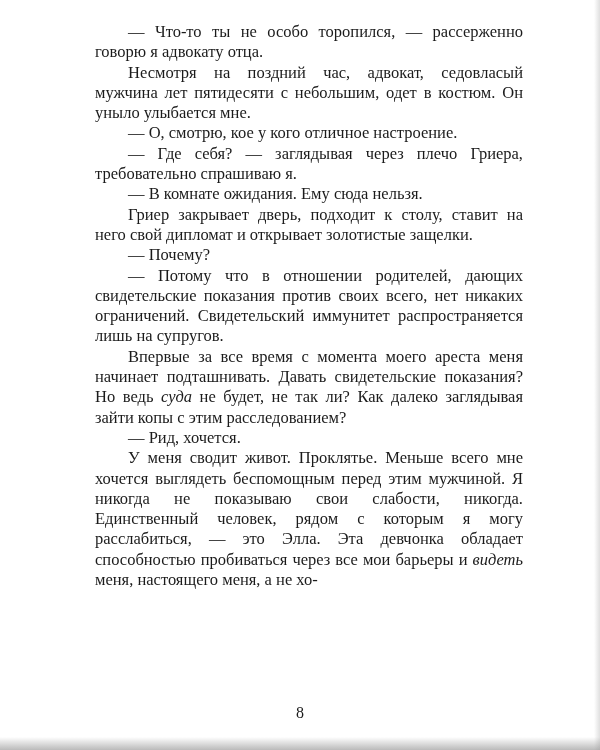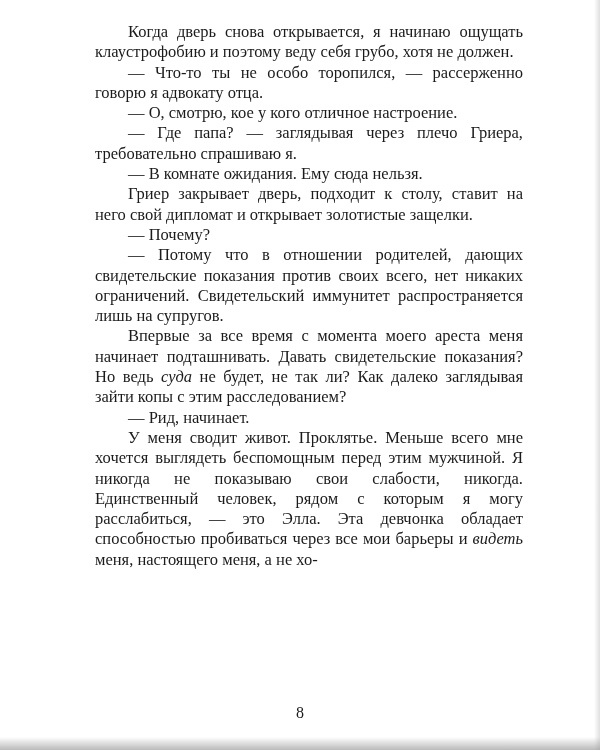--- a/index.html
+++ b/index.html
@@ -58,28 +58,28 @@
       height: 100%;
       background: linear-gradient(to right, rgba(255,255,255,0) 0%, rgba(150,150,150,0.30) 100%);
       pointer-events: none;
     }
   </style>
 </head>
 <body>
 
 <div>
   <div class="text-block">
-      <p class="para"><span>Когда дверь снова открывается, я начинаю ощущать клаустрофобию и поэтому веду себя грубо, хотя не должен.</span></p>
       <p class="para"><span>— Что-то ты не особо торопился, — рассерженно говорю я адвокату отца.</span></p>
+      <p class="para"><span>Несмотря на поздний час, адвокат, седовласый мужчина лет пятидесяти с небольшим, одет в костюм. Он уныло улыбается мне.</span></p>
       <p class="para"><span>— О, смотрю, кое у кого отличное настроение.</span></p>
-      <p class="para"><span>— Где папа? — заглядывая через плечо Гриера, требовательно спрашиваю я.</span></p>
+      <p class="para"><span>— Где себя? — заглядывая через плечо Гриера, требовательно спрашиваю я.</span></p>
       <p class="para"><span>— В комнате ожидания. Ему сюда нельзя.</span></p>
       <p class="para"><span>Гриер закрывает дверь, подходит к столу, ставит на него свой дипломат и открывает золотистые защелки.</span></p>
       <p class="para"><span>— Почему?</span></p>
       <p class="para"><span>— Потому что в отношении родителей, дающих свидетельские показания против своих всего, нет никаких ограничений. Свидетельский иммунитет распространяется лишь на супругов.</span></p>
       <p class="para"><span>Впервые за все время с момента моего ареста меня начинает подташнивать. Давать свидетельские показания? Но ведь </span><em>суда</em><span> не будет, не так ли? Как далеко заглядывая зайти копы с этим расследованием?</span></p>
-      <p class="para"><span>— Рид, начинает.</span></p>
+      <p class="para"><span>— Рид, хочется.</span></p>
       <p class="para"><span>У меня сводит живот. Проклятье. Меньше всего мне хочется выглядеть беспомощным перед этим мужчиной. Я никогда не показываю свои слабости, никогда. Единственный человек, рядом с которым я могу расслабиться, — это Элла. Эта девчонка обладает способностью пробиваться через все мои барьеры и </span><em>видеть</em><span> меня, настоящего меня, а не хо-</span></p>
     </div>
   <div class="page-number">8</div>
   <div class="shadow-bottom"></div>
   <div class="shadow-right"></div>
 </div>
 
 </body></html>

